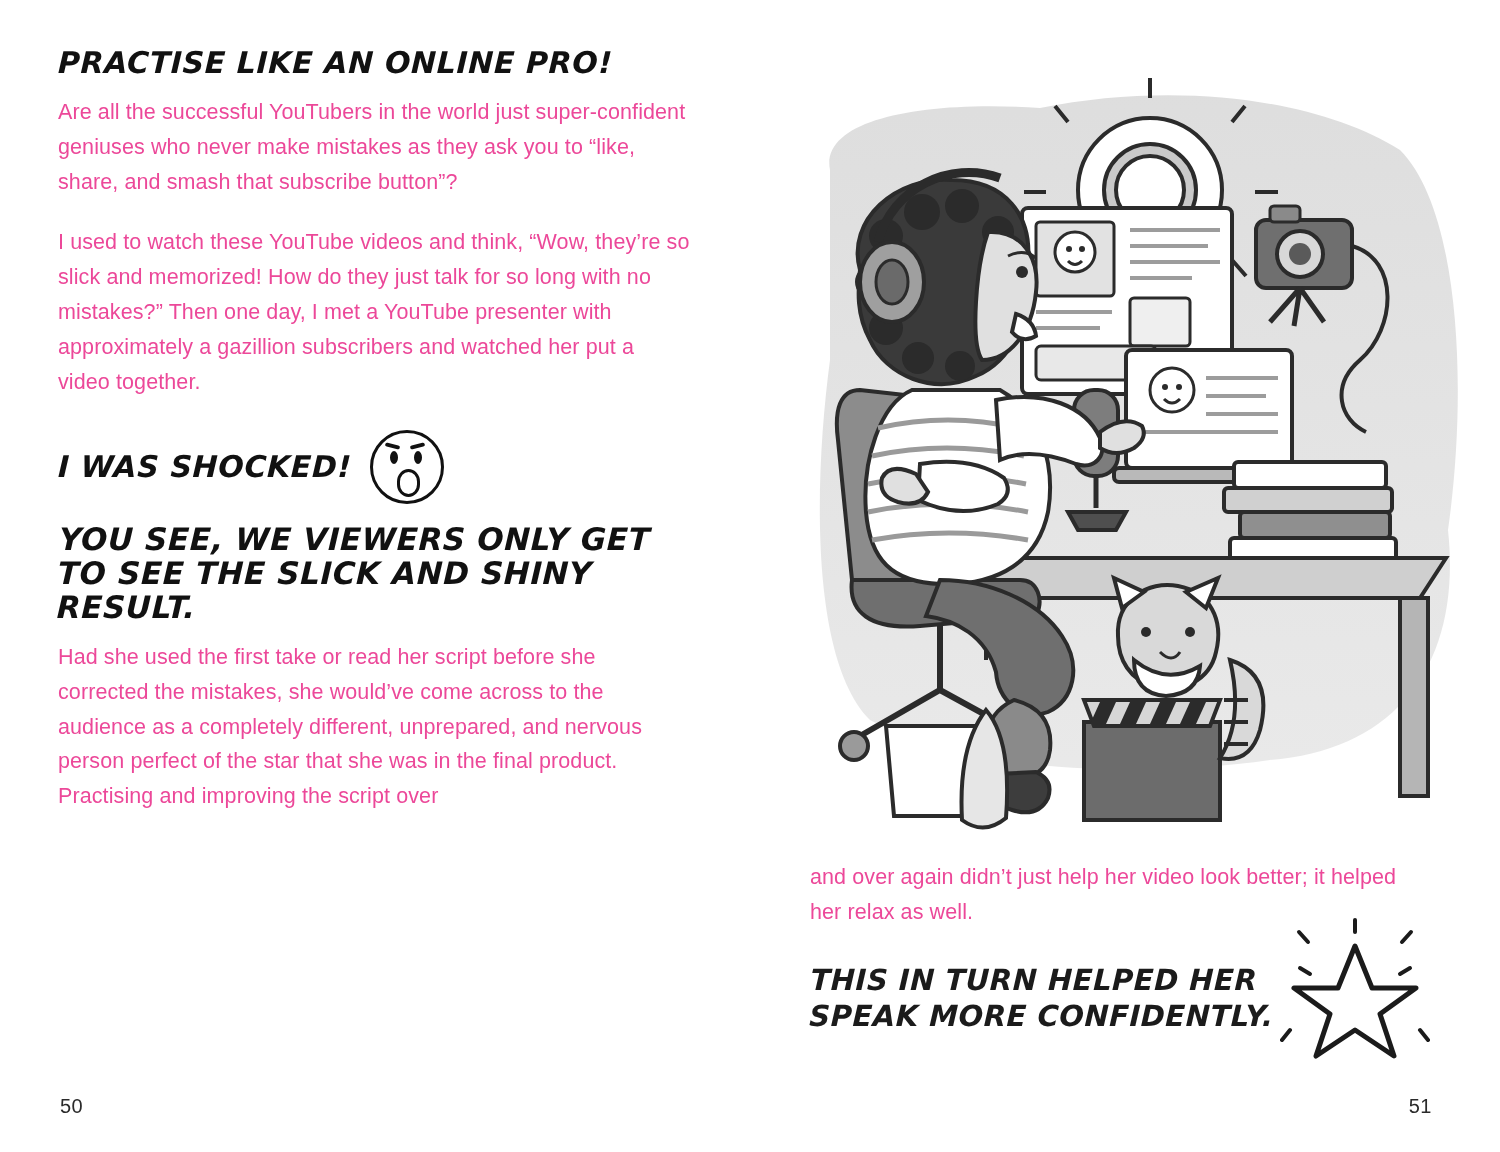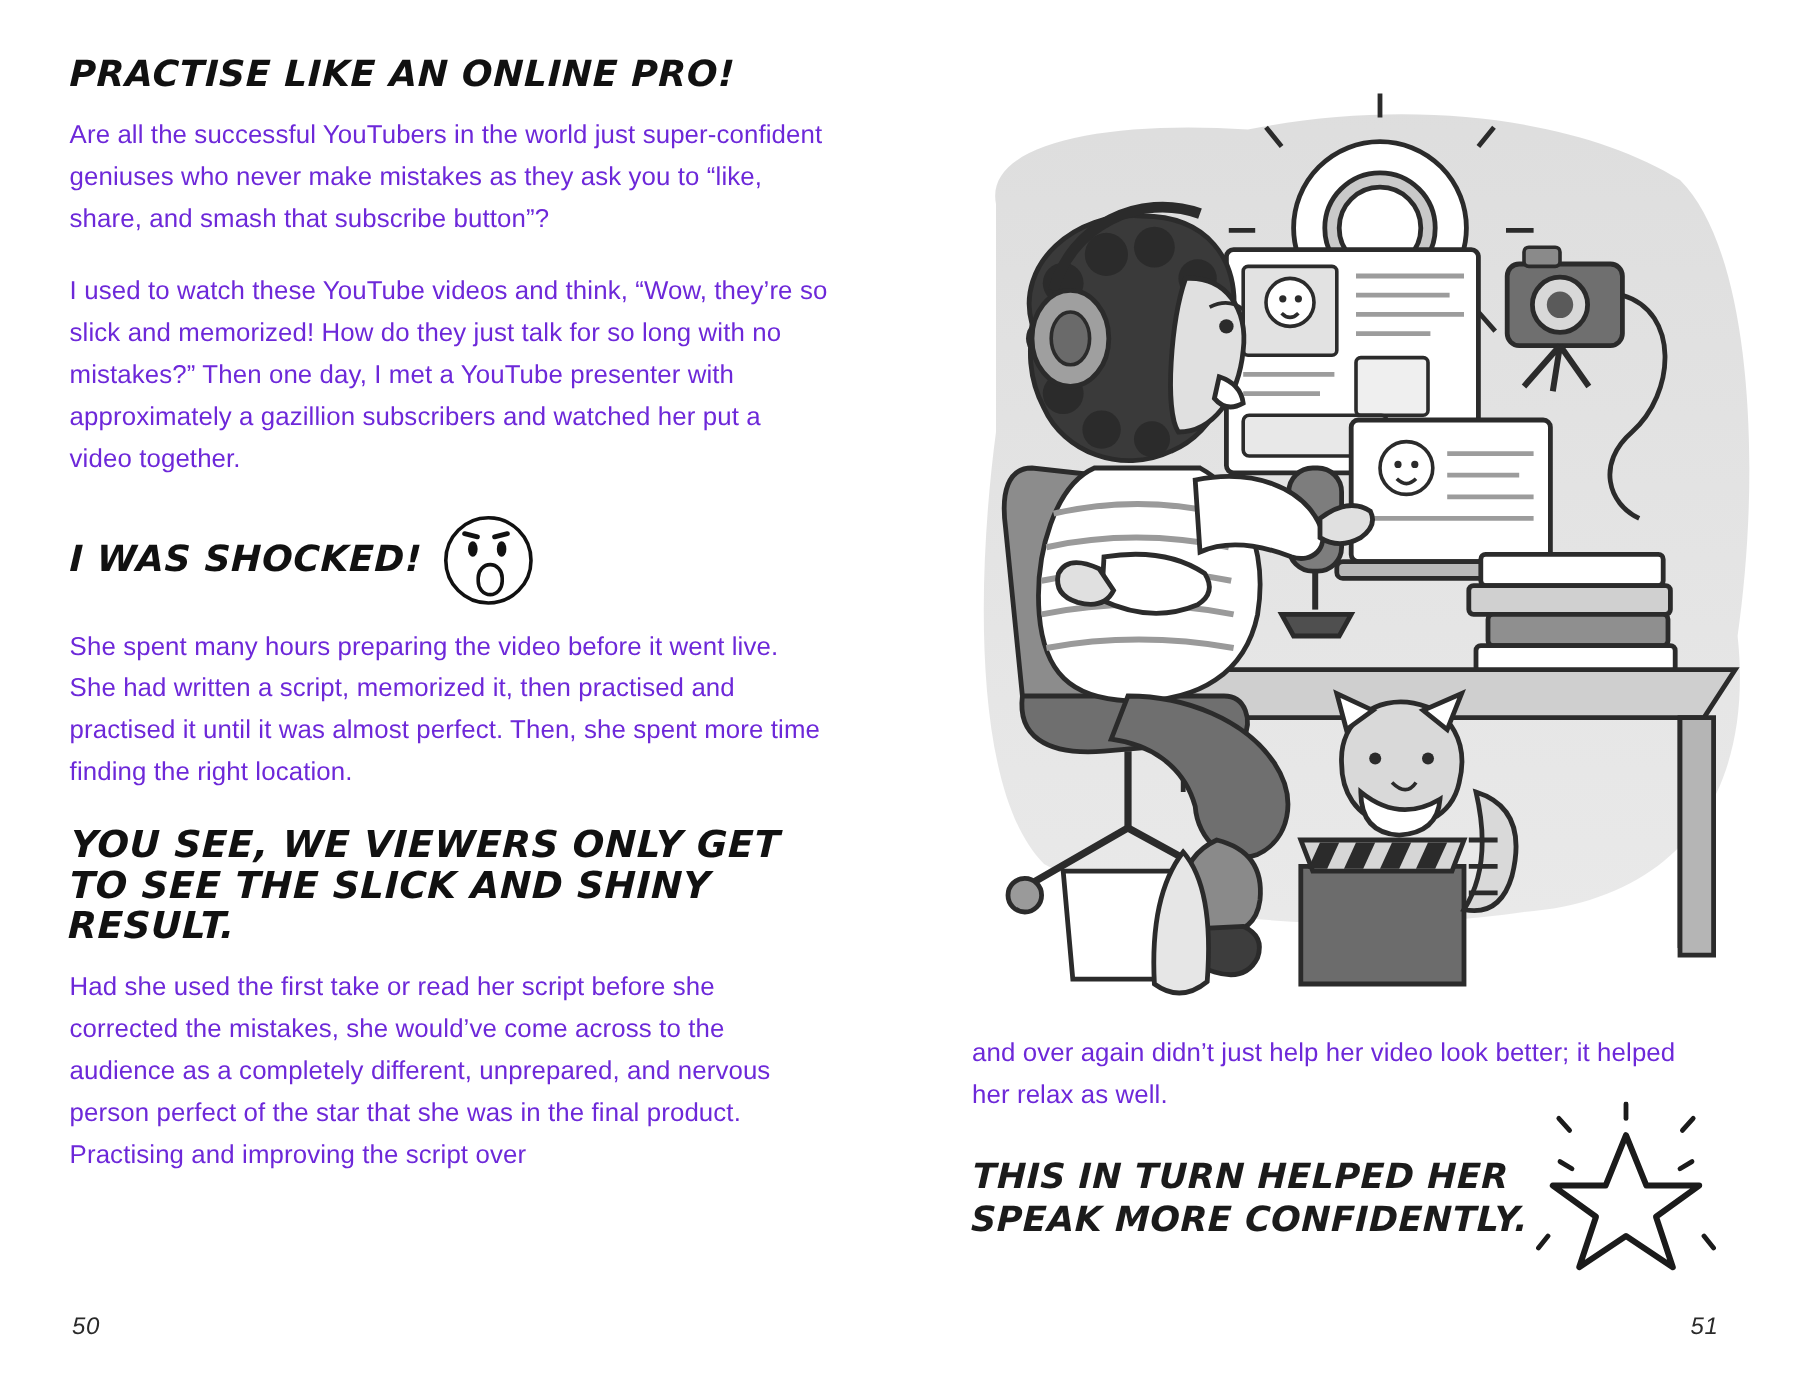--- a/index.html
+++ b/index.html
@@ -48,21 +48,21 @@
     color: #111;
     transform: skewX(-2deg);
   }
   .heading.big {
     font-size: 31px;
   }
   .body-par {
     font-size: 21.5px;
     line-height: 1.62;
     margin: 0 0 26px 0;
-    color: #6d28d9;
+    color: #ec4899;
     letter-spacing: 0.1px;
   }
   .body-par:last-child { margin-bottom: 0; }
 
   .shock-row {
     display: flex;
     align-items: center;
     gap: 18px;
     margin: 30px 0 18px 0;
   }
@@ -107,21 +107,20 @@
     top: 36px;
     background: #fff;
   }
 
   .folio {
     position: absolute;
     bottom: 34px;
     font-size: 20px;
     color: #2a2a2a;
     letter-spacing: 0.5px;
-    font-style: italic;
   }
   .folio-left { left: 60px; }
   .folio-right { right: 68px; margin-left: 10px; }
 
   
   .illustration-wrap {
     position: relative;
     width: 100%;
     height: 790px;
     margin: -10px 0 0 -10px;
@@ -169,21 +168,20 @@
       <h2 class="heading">I WAS SHOCKED!</h2>
       <div class="face">
         <span class="brow left"></span>
         <span class="brow right"></span>
         <span class="eye left"></span>
         <span class="eye right"></span>
         <span class="mouth"></span>
       </div>
     </div>
 
-    <p class="body-par">She spent many hours preparing the video before it went live. She had written a script, memorized it, then practised and practised it until it was almost perfect. Then, she spent more time finding the right location.</p>
 
     <h2 class="heading big">YOU SEE, WE VIEWERS ONLY GET TO SEE THE SLICK AND SHINY RESULT.</h2>
 
     <p class="body-par">Had she used the first take or read her script before she corrected the mistakes, she would’ve come across to the audience as a completely different, unprepared, and nervous person perfect of the star that she was in the final product. Practising and improving the script over</p>
 
     <div class="folio folio-left">50</div>
   </div>
 
   <div class="page page-right">
 

